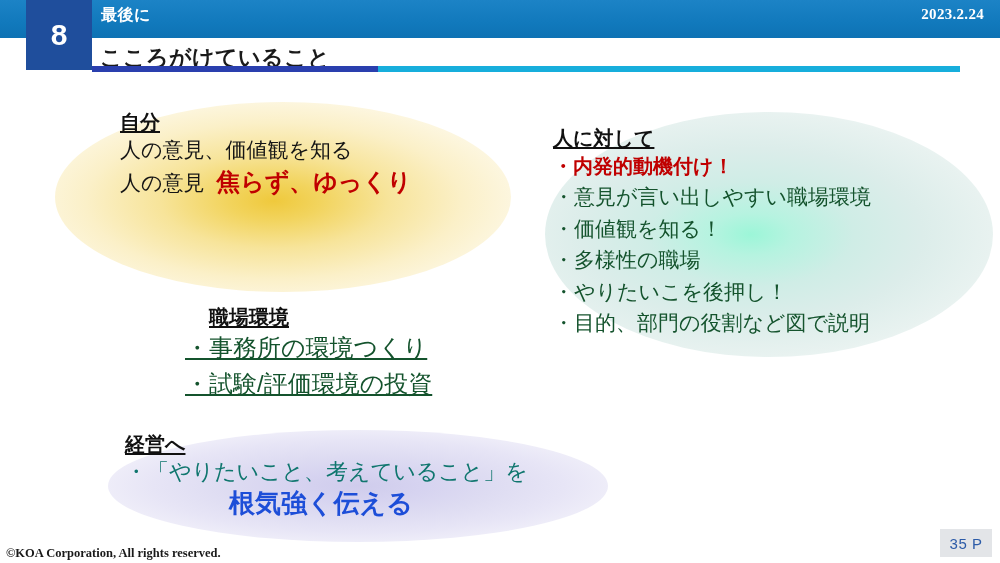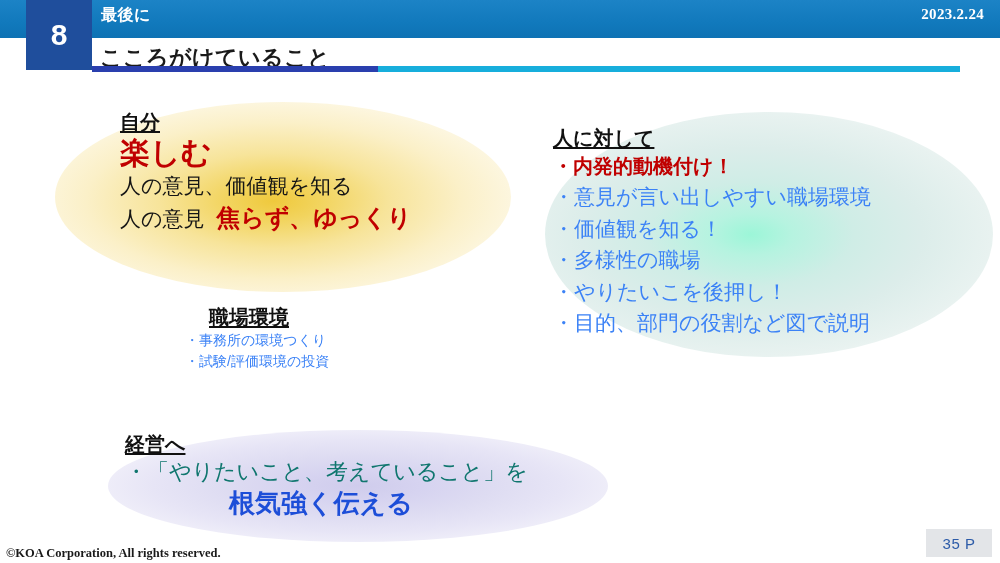--- a/index.html
+++ b/index.html
@@ -129,31 +129,31 @@
     line-height: 1.45;
     white-space: nowrap;
   }
   .body-line .em {
     color: #C00000;
     font-weight: bold;
     font-size: 24px;
   }
   .bullet-line {
     font-size: 21px;
-    color: #3b82f6;
+    color: #14532d;
     line-height: 1.5;
     white-space: nowrap;
   }
   .bullet-line.red {
     color: #C00000;
     font-weight: bold;
     font-size: 20px;
   }
   .mid-hd { font-size: 20px; padding-left: 24px; }
-  .mid-line { font-size: 14px; line-height: 1.5; }
+  .mid-line { font-size: 24px; line-height: 1.5; text-decoration: underline; }
 
   
   #blk-self       { left: 120px; top: 110px; }
   #blk-people     { left: 553px; top: 126px; }
   #blk-workplace  { left: 185px; top: 305px; }
   #blk-mgmt       { left: 125px; top: 432px; }
 
   #blk-mgmt .mgmt-bullet { font-size: 22px; color: #0f766e; white-space: nowrap; line-height: 1.35; }
   #blk-mgmt .mgmt-red {
     font-size: 26px; font-weight: bold; color: #1d4ed8;
@@ -165,21 +165,21 @@
     position: absolute;
     left: 6px; bottom: 2px;
     font-family: "Liberation Serif", "DejaVu Serif", serif;
     font-size: 12.5px;
     color: #1a1a1a;
     font-weight: bold;
   }
   .page-box {
     position: absolute;
     right: 8px; bottom: 6px;
-    width: 66px; height: 28px;
+    width: 52px; height: 28px;
     background: #E3E5E8;
     display: flex;
     align-items: center;
     justify-content: center;
   }
   .page-num {
     color: #2C5BA8;
     font-size: 15px;
     letter-spacing: .5px;
   }
@@ -201,21 +201,20 @@
 
   <div class="rule-dark"></div>
   <div class="rule-cyan"></div>
 
   <div class="ellipse el-yellow"></div>
   <div class="ellipse el-green"></div>
   <div class="ellipse el-purple"></div>
 
   <div class="blk" id="blk-self">
     <div class="hd-ul">自分</div>
-    <div class="big-red">楽しむ</div>
     <div class="body-line">人の意見、価値観を知る</div>
     <div class="body-line"><span>人の意見</span>&nbsp;&nbsp;<span class="em">焦らず、ゆっくり</span></div>
   </div>
 
   <div class="blk" id="blk-people">
     <div class="hd-ul">人に対して</div>
     <div class="bullet-line red">・内発的動機付け！</div>
     <div class="bullet-line">・意見が言い出しやすい職場環境</div>
     <div class="bullet-line">・価値観を知る！</div>
     <div class="bullet-line">・多様性の職場</div>

